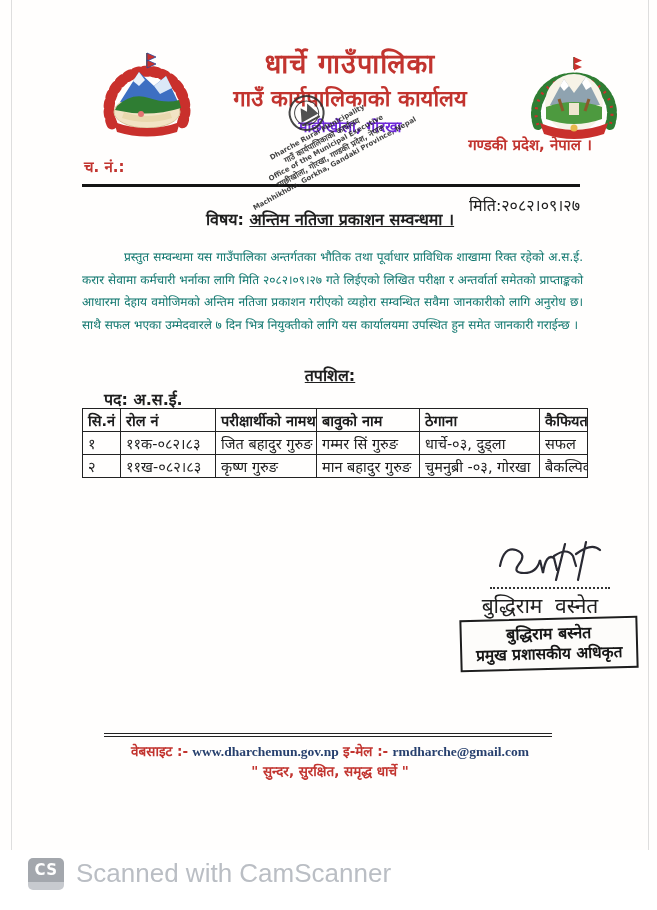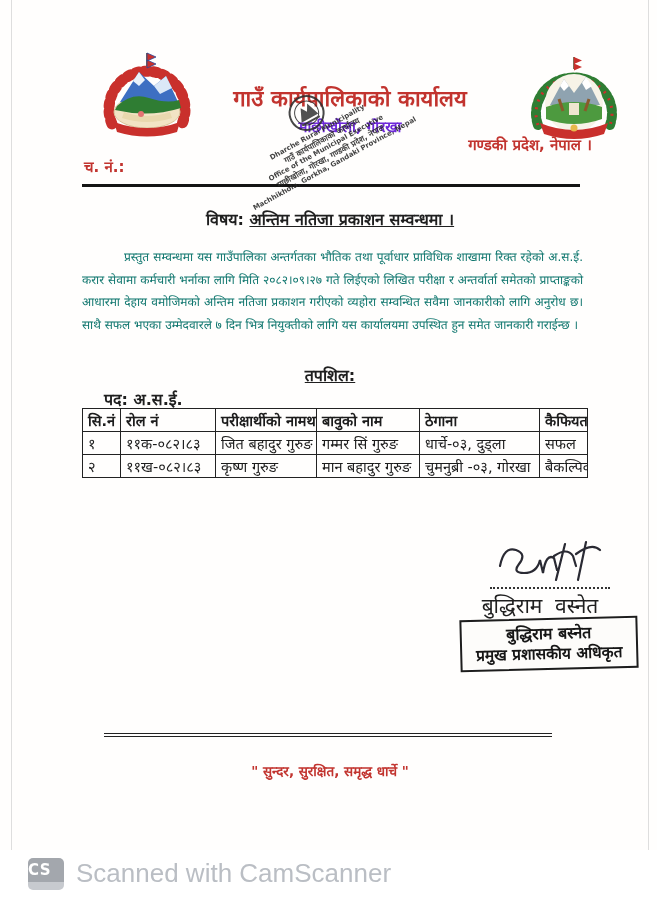--- a/index.html
+++ b/index.html
@@ -72,21 +72,21 @@
   .footer1 .red  { color:#c2342f; font-weight:bold; }
   .footer1 .blue { color:#27406e; font-weight:bold; font-family:"Liberation Serif", serif; }
   .footer2 { position:absolute; left:60px; top:762px; width:540px; text-align:center;
              color:#c2342f; font-weight:bold; font-size:13.5px; }
 
   
   .cs-bar { position:absolute; left:0; top:850px; width:657px; height:60px; background:#ffffff; }
   .cs-logo { position:absolute; left:28px; top:8px; width:36px; height:32px; }
   .cs-logo .top { position:absolute; left:0; top:0; width:36px; height:24px; background:#a3a7ad;
                   border-radius:5px 5px 0 0; color:#fff; font-weight:bold; font-size:15px;
-                  text-align:left; line-height:24px; letter-spacing:.5px; }
+                  text-align:center; line-height:24px; letter-spacing:.5px; }
   .cs-logo .bottom { position:absolute; left:0; top:24px; width:36px; height:8px; background:#c7cacf;
                   border-radius:0 0 5px 5px; }
   .cs-text { position:absolute; left:76px; top:8px; font-size:26px; color:#babec4;
              font-family:Liberation Sans, sans-serif; }
 </style>
 </head>
 <body>
 
 <div class="canvas">
   <div class="page">
@@ -120,40 +120,42 @@
         <polygon points="38,31 42,24 47,31 42,36" fill="#ffffff"></polygon>
         <polygon points="60,28 64,22 70,31 64,35" fill="#ffffff"></polygon>
         <path d="M24,52 q28,-10 56,0 l0,12 q-28,10 -56,0 z" fill="#4d9a3f"></path>
         <rect x="47" y="48" width="10" height="12" fill="#efe6cf"></rect>
         <path d="M37,44 l4,12 M67,44 l-4,12" stroke="#8a5a2b" stroke-width="3"></path>
         <path d="M18,68 q34,14 68,0 l-4,11 q-30,10 -60,0 z" fill="#c9302c"></path>
         <circle cx="52" cy="73" r="3.5" fill="#e8b84b"></circle>
       </svg>
     </div>
 
+    <div class="title1">धार्चे गाउँपालिका</div>
     <div class="title2">गाउँ कार्यपालिकाको कार्यालय</div>
     <div class="title3">माछीखोला, गोरखा</div>
     <div class="chno">च. नं.:</div>
     <div class="province">गण्डकी प्रदेश, नेपाल ।</div>
 
     <div class="stamp">
       <svg class="s-emblem" viewBox="0 0 40 40">
         <circle cx="20" cy="20" r="17" fill="none" stroke="#2e2e2e" stroke-width="2"></circle>
         <circle cx="20" cy="20" r="12" fill="none" stroke="#2e2e2e" stroke-width="1"></circle>
         <polygon points="11,26 17,13 21,19 25,12 30,26" fill="#3a3a3a"></polygon>
         <path d="M10,29 h20" stroke="#2e2e2e" stroke-width="2"></path>
       </svg>
       <div class="s-line">Dharche Rural Municipality</div>
       <div class="s-line np">गाउँ कार्यपालिकाको कार्यालय</div>
       <div class="s-line">Office of the Municipal Executive</div>
       <div class="s-line np">माछीखोला, गोरखा, गण्डकी प्रदेश, नेपाल</div>
       <div class="s-line">Machhikhola, Gorkha, Gandaki Province, Nepal</div>
     </div>
 
     <div class="header-rule"></div>
+    <div class="dateline">मिति:२०८२।०९।२७</div>
 
     <div class="subject">
       <span>विषय:</span>
       <span class="u">अन्तिम नतिजा प्रकाशन सम्वन्धमा ।</span>
     </div>
 
     <div class="bodytext">प्रस्तुत सम्वन्धमा यस गाउँपालिका अन्तर्गतका भौतिक तथा पूर्वाधार प्राविधिक शाखामा रिक्त रहेको अ.स.ई. करार सेवामा कर्मचारी भर्नाका लागि मिति २०८२।०९।२७ गते लिईएको लिखित परीक्षा र अन्तर्वार्ता समेतको प्राप्ताङ्कको आधारमा  देहाय वमोजिमको अन्तिम नतिजा प्रकाशन गरीएको व्यहोरा सम्वन्धित सवैमा जानकारीको लागि अनुरोध छ।साथै सफल भएका उम्मेदवारले ७ दिन भित्र नियुक्तीको लागि यस कार्यालयमा उपस्थित हुन समेत जानकारी गराईन्छ ।</div>
 
     <div class="tapasil">तपशिल:</div>
     <div class="postline">पद: अ.स.ई.</div>
@@ -203,20 +205,26 @@
       </span>
       <div class="sig-name">बुद्धिराम वस्नेत</div>
       <div class="sig-title">प्रमुख प्रशासकीय अधिकृत</div>
     </div>
     <div class="stamp-box">
       <div class="n">बुद्धिराम बस्नेत</div>
       <div class="t">प्रमुख प्रशासकीय अधिकृत</div>
     </div>
 
     <div class="footer-rule"></div>
+    <div class="footer1">
+      <span class="red">वेबसाइट :-</span>
+      <span class="blue">www.dharchemun.gov.np</span>
+      <span class="red">इ-मेल :-</span>
+      <span class="blue">rmdharche@gmail.com</span>
+    </div>
     <div class="footer2">" सुन्दर, सुरक्षित, समृद्ध धार्चे "</div>
   </div>
 
   <div class="cs-bar">
     <div class="cs-logo">
       <div class="top">CS</div>
       <div class="bottom"></div>
     </div>
     <div class="cs-text">Scanned with CamScanner</div>
   </div>

